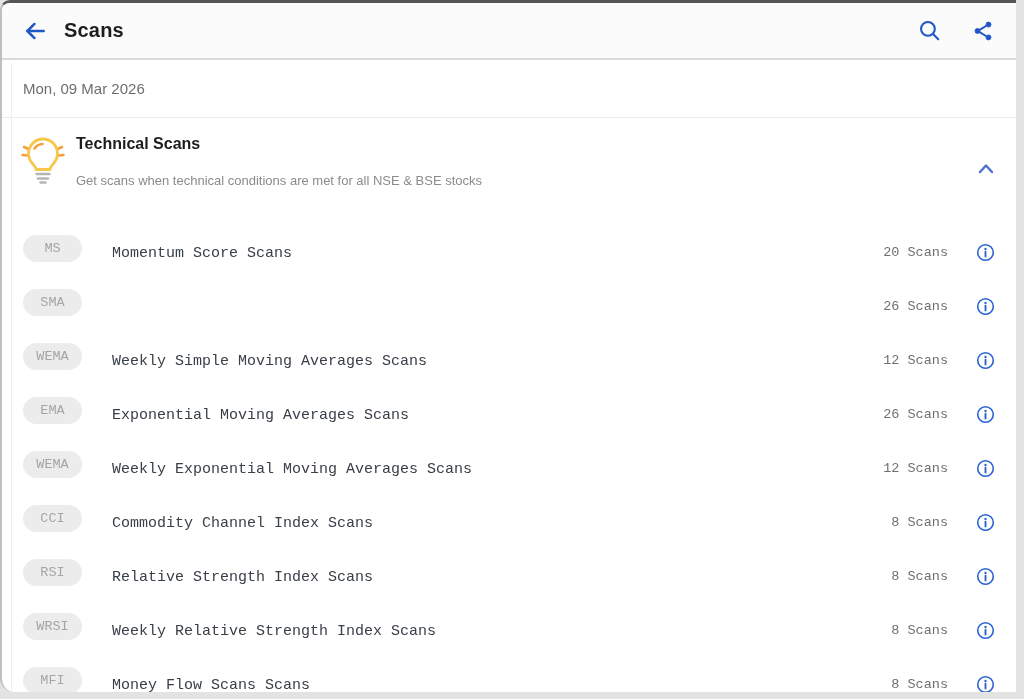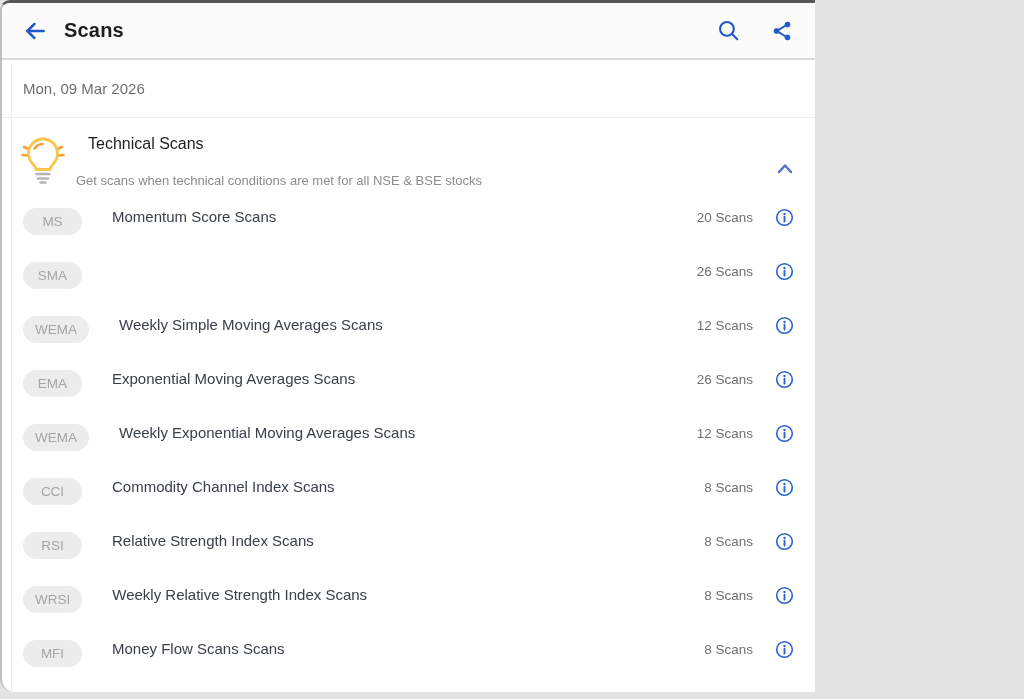--- a/index.html
+++ b/index.html
@@ -4,21 +4,21 @@
 <style>
   * { margin:0; padding:0; box-sizing:border-box; }
   html,body { width:1024px; height:699px; }
   body {
     background:#e3e3e3;
     font-family:"Liberation Sans", sans-serif;
     overflow:hidden;
   }
   .page {
     position:relative;
-    width:815px; height:692px;
+    width:1016px; height:692px;
     background:#ffffff;
     border-top:3px solid #565656;
     border-left:2px solid #bfbfbf;
     border-top-left-radius:10px;
     border-bottom-left-radius:14px;
     overflow:hidden;
   }
   
   .page::after {
     content:""; position:absolute; left:9px; top:60px; bottom:0;
@@ -50,41 +50,42 @@
   }
   .date-text { font-size:15px; color:#6e6e6e; }
 
   
   .section-head {
     display:flex; align-items:flex-start;
     padding:13px 22px 16px 18px;
   }
   .bulb-wrap { width:48px; margin-right:8px; margin-top:2px; flex:none; }
   .section-text { padding-top:4px; }
-  .section-title { font-size:16px; font-weight:400; color:#1d1d1f;margin-left:12px; }
+  .section-title { font-size:16px; font-weight:700; color:#1d1d1f; }
   .section-sub { font-size:13px; color:#8b8b8b; margin-top:20px; }
   .collapse-btn { margin-left:auto; align-self:center; margin-top:18px; }
 
   
   .scan-list { padding:4px 0 0 0; }
   .row {
-    height:54px; display:flex; align-items:flex-start;
+    height:54px; display:flex; align-items:flex-end;
     padding:0 21px 0 21px;
     cursor:pointer;
+    font-family:Liberation Mono, monospace;
   }
   .pill {
     min-width:59px; padding:6px 12px;
     background:#ececec; border-radius:15px;
     font-size:13.5px; color:#a5a5a5; text-align:center;
     flex:none;
   }
   .row-label {
     margin-left:30px; font-size:15px; color:#3a4048;
   }
-  .row-right { margin-left:auto; display:flex; align-items:center; gap:22px; }
+  .row-right { margin-left:auto; display:flex; align-items:center; gap:28px; }
   .row-count { font-size:13.5px; color:#6f6f6f; }
   .info-btn { cursor:pointer; display:flex; }
 </style>
 </head>
 <body>
 
 <div class="page">
 
   <div class="appbar">
     <button class="icon-btn back-btn">

